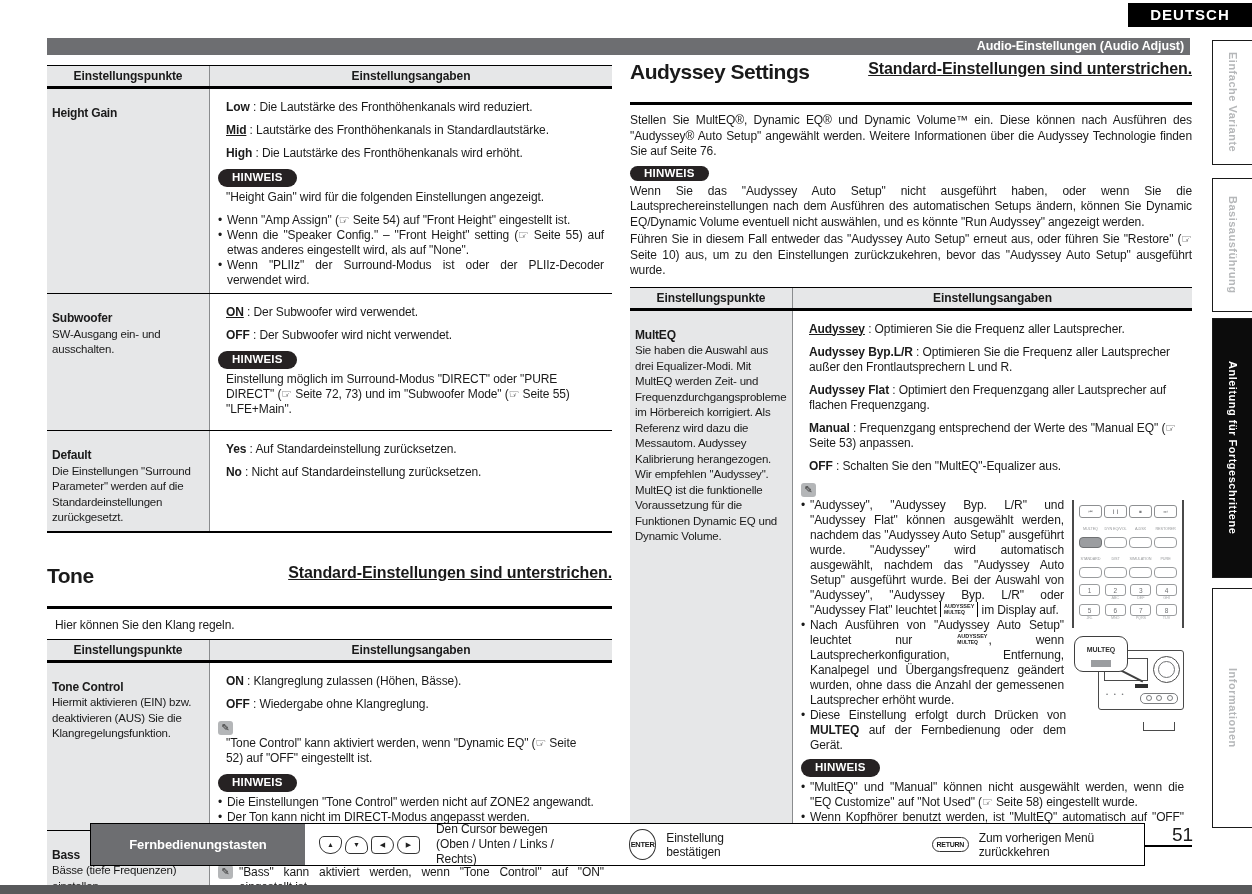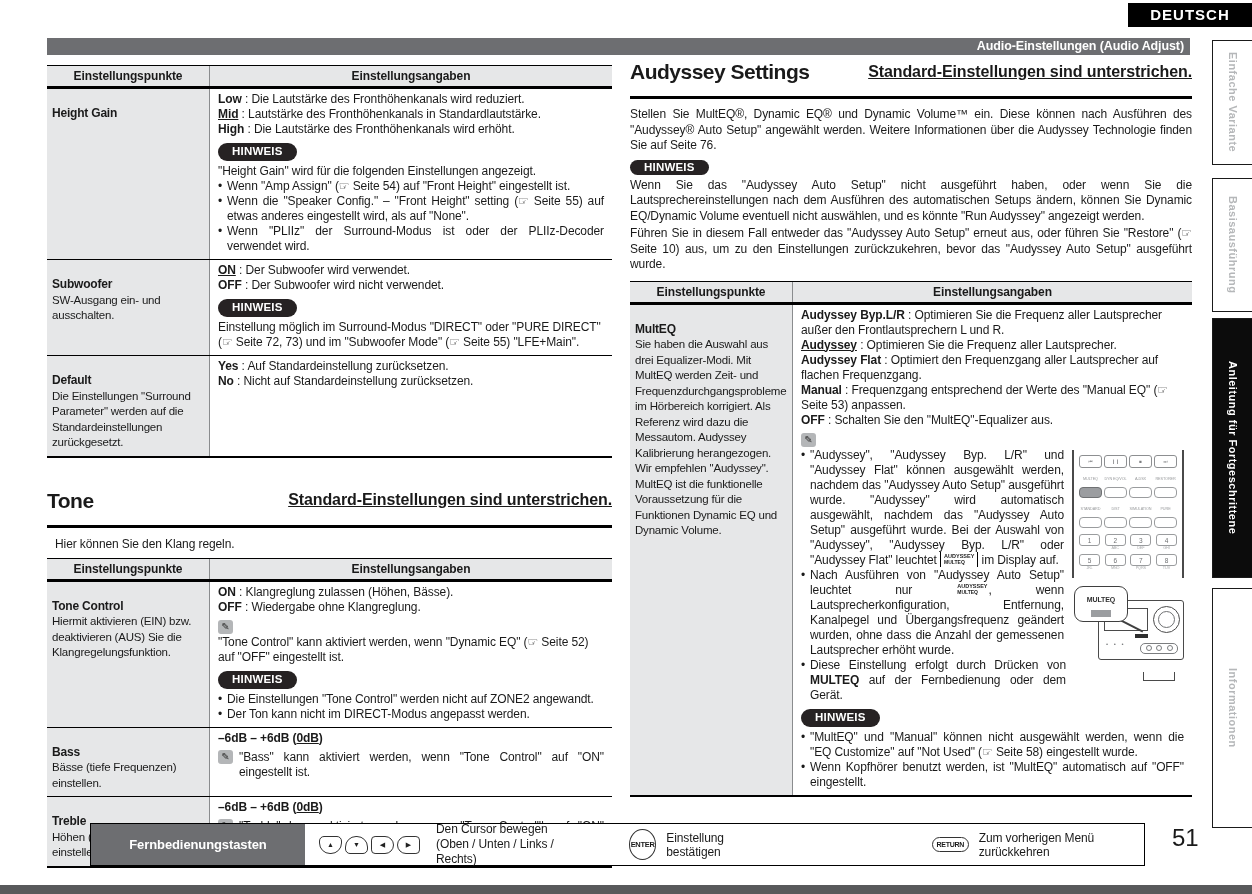--- a/index.html
+++ b/index.html
@@ -15,39 +15,39 @@
   .deutsch{position:absolute;right:0;top:3px;width:124px;height:24px;background:#000;
     color:#fff;font-weight:bold;font-size:15px;letter-spacing:1px;text-align:center;line-height:24px;}
   .topbar{position:absolute;left:47px;top:38px;width:1137px;height:17px;background:#6d6e71;
     color:#fff;font-weight:bold;font-size:12.5px;line-height:17px;text-align:right;padding-right:6px;}
 
   
   .col-left{position:absolute;left:47px;top:65px;width:565px;}
   .col-right{position:absolute;left:630px;top:60px;width:562px;}
 
   
-  .sect-head{display:flex;justify-content:space-between;align-items:center;
-    border-bottom:3px solid #000;padding-bottom:12px;}
+  .sect-head{display:flex;justify-content:space-between;align-items:flex-start;
+    border-bottom:3px solid #000;padding-bottom:18px;}
   .sect-title{font-size:21px;font-weight:bold;letter-spacing:-0.5px;line-height:24px;}
   .sect-note{font-size:16px;font-weight:bold;text-decoration:underline;padding-bottom:1px;}
   .sect-intro{margin:9px 8px 7px;}
 
   
   .dtable{border-top:1px solid #000;border-bottom:2px solid #000;}
   .hrow{display:flex;background:#e6e7e8;border-bottom:2px solid #000;font-weight:bold;
     text-align:center;height:20px;line-height:20px;}
   .drow{display:flex;border-top:1px solid #000;}
   .drow:first-of-type{border-top:none;}
   .c1{width:163px;flex:0 0 163px;border-right:1px solid #8a8c8e;box-sizing:border-box;}
   .c2{flex:1;box-sizing:border-box;}
   .drow .c1{background:#e6e7e8;padding:17px 5px 5px 5px;font-size:11.5px;line-height:15.5px;letter-spacing:-0.2px;}
   .drow .c2{background:#fff;padding:3px 8px 5px 8px;line-height:15px;}
   .item-title{font-weight:bold;font-size:12px;}
 
-  .vline,.vplain{margin:0;}
+  .vline,.vplain{margin:8px;}
   .vplain{margin-top:1px;}
   .hbadge-wrap{margin:6px 0 3px;}
   .hbadge{display:inline-block;background:#262223;color:#fff;font-weight:bold;font-size:11.5px;
     padding:1px 14px 2px;border-radius:10px;letter-spacing:0.2px;}
   .bullet{display:flex;text-align:justify;}
   .bmark{flex:0 0 9px;}
   .btext{flex:1;}
   .pencil{display:inline-block;width:15px;height:14px;background:#b4b6b8;border-radius:3px;
     color:#2e2e2e;text-align:center;font-size:10px;line-height:14px;}
   .pline{margin:4px 0 1px;}
@@ -116,21 +116,21 @@
   .cur.left{border-radius:5px 11px 11px 5px;}
   .cur.right{border-radius:11px 5px 5px 11px;}
   .fcap{margin-left:16px;line-height:15px;}
   .enter{width:31px;height:31px;border:1.5px solid #333;border-radius:50%;display:flex;
     align-items:center;justify-content:center;font-size:7.5px;font-weight:bold;margin-left:52px;
     box-sizing:border-box;letter-spacing:-0.3px;}
   .fcap2{margin-left:10px;}
   .return{width:42px;height:15px;border:1.5px solid #333;border-radius:8px;display:flex;
     align-items:center;justify-content:center;font-size:7px;font-weight:bold;margin-left:165px;
     box-sizing:border-box;letter-spacing:-0.3px;}
-  .pageno{position:absolute;left:1172px;top:824px;font-size:24px;letter-spacing:0;}
+  .pageno{position:absolute;left:1172px;top:824px;font-size:19px;letter-spacing:0;}
 
   
   .stab{position:absolute;left:1212px;width:40px;border:1px solid #1a1a1a;border-right:none;
     background:#fff;box-sizing:border-box;display:flex;align-items:center;justify-content:center;}
   .stab span{writing-mode:vertical-rl;font-weight:bold;font-size:11px;color:#b5b7b9;
     letter-spacing:0.5px;white-space:nowrap;}
   .stab.active{background:#0c0c0c;}
   .stab.active span{color:#fff;}
 
   .botbar{position:absolute;left:0;right:0;bottom:0;height:9px;background:#58595b;}
@@ -276,22 +276,22 @@
         <div class="hrow">
           <div class="c1">Einstellungspunkte</div>
           <div class="c2">Einstellungsangaben</div>
         </div>
         <div class="drow">
           <div class="c1">
             <div class="item-title b">MultEQ</div>
             <div>Sie haben die Auswahl aus drei Equalizer-Modi. Mit MultEQ werden Zeit- und Frequenzdurchgangsprobleme im Hörbereich korrigiert. Als Referenz wird dazu die Messautom. Audyssey Kalibrierung herangezogen. Wir empfehlen "Audyssey". MultEQ ist die funktionelle Voraussetzung für die Funktionen Dynamic EQ und Dynamic Volume.</div>
           </div>
           <div class="c2">
+            <div class="vline"><span class="b u">Audyssey</span><span> : Optimieren Sie die Frequenz aller Lautsprecher.</span></div>
             <div class="vline"><span class="b">Audyssey Byp.L/R</span><span> : Optimieren Sie die Frequenz aller Lautsprecher außer den Frontlautsprechern L und R.</span></div>
-            <div class="vline"><span class="b u">Audyssey</span><span> : Optimieren Sie die Frequenz aller Lautsprecher.</span></div>
             <div class="vline"><span class="b">Audyssey Flat</span><span> : Optimiert den Frequenzgang aller Lautsprecher auf flachen Frequenzgang.</span></div>
             <div class="vline"><span class="b">Manual</span><span> : Frequenzgang entsprechend der Werte des "Manual EQ" (☞ Seite 53) anpassen.</span></div>
             <div class="vline"><span class="b">OFF</span><span> : Schalten Sie den "MultEQ"-Equalizer aus.</span></div>
             <div class="pline"><span class="pencil">✎</span></div>
             <div class="remote">
               <div class="rrow">
                 <span class="tbtn">⏮</span>
                 <span class="tbtn">❙❙</span>
                 <span class="tbtn">■</span>
                 <span class="tbtn">⏭</span>

